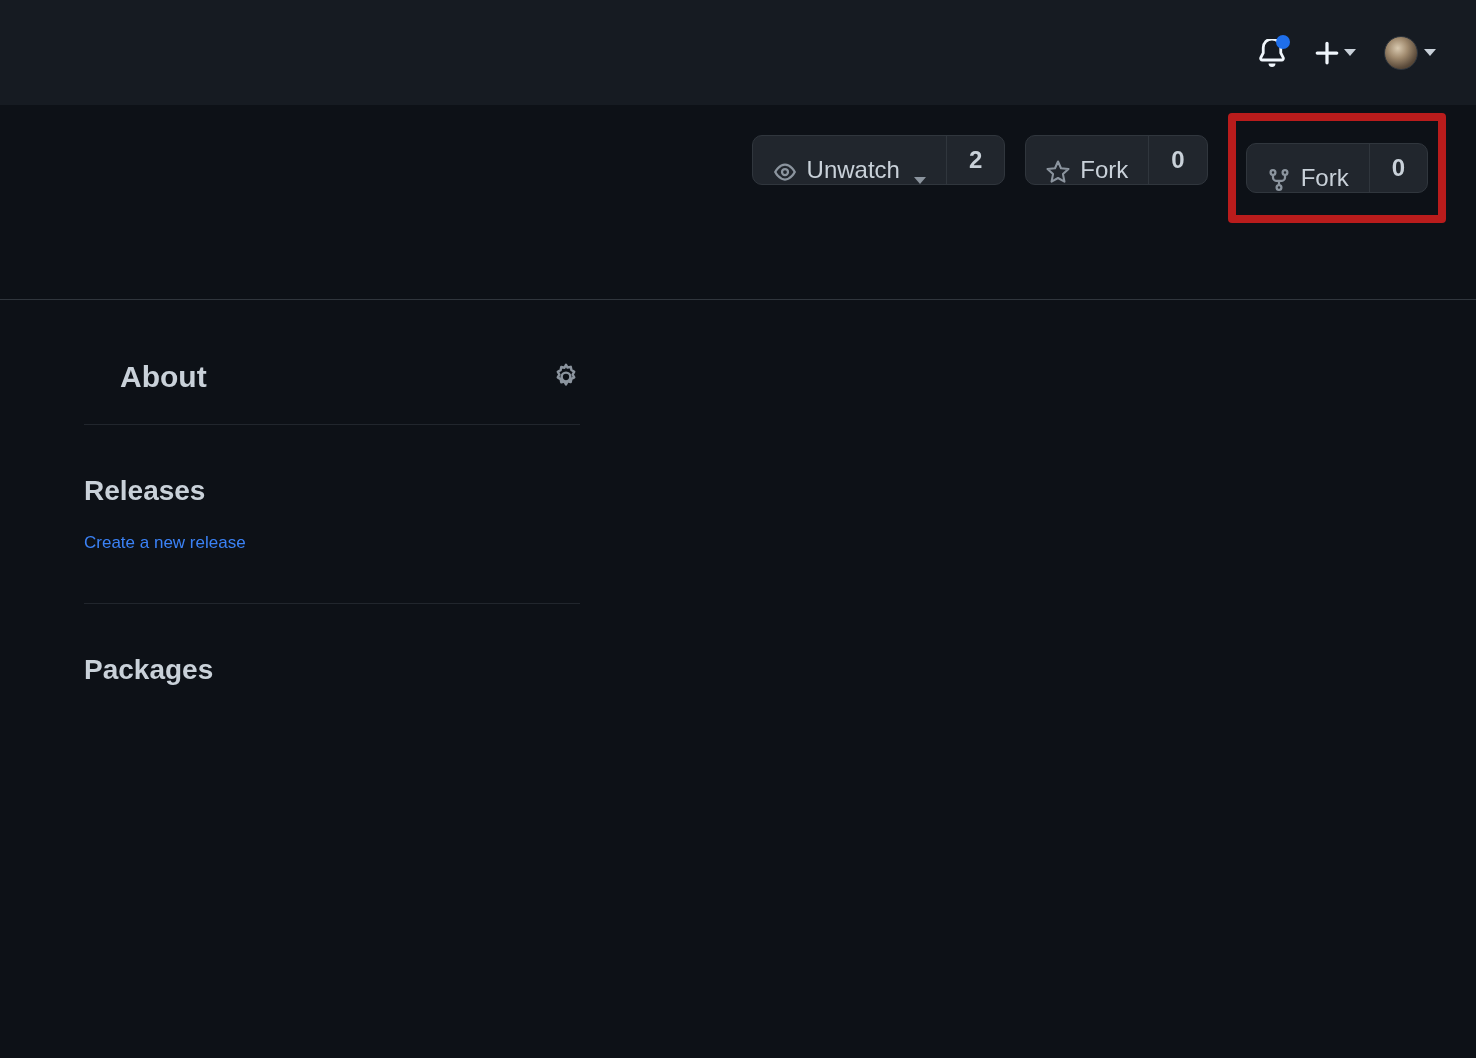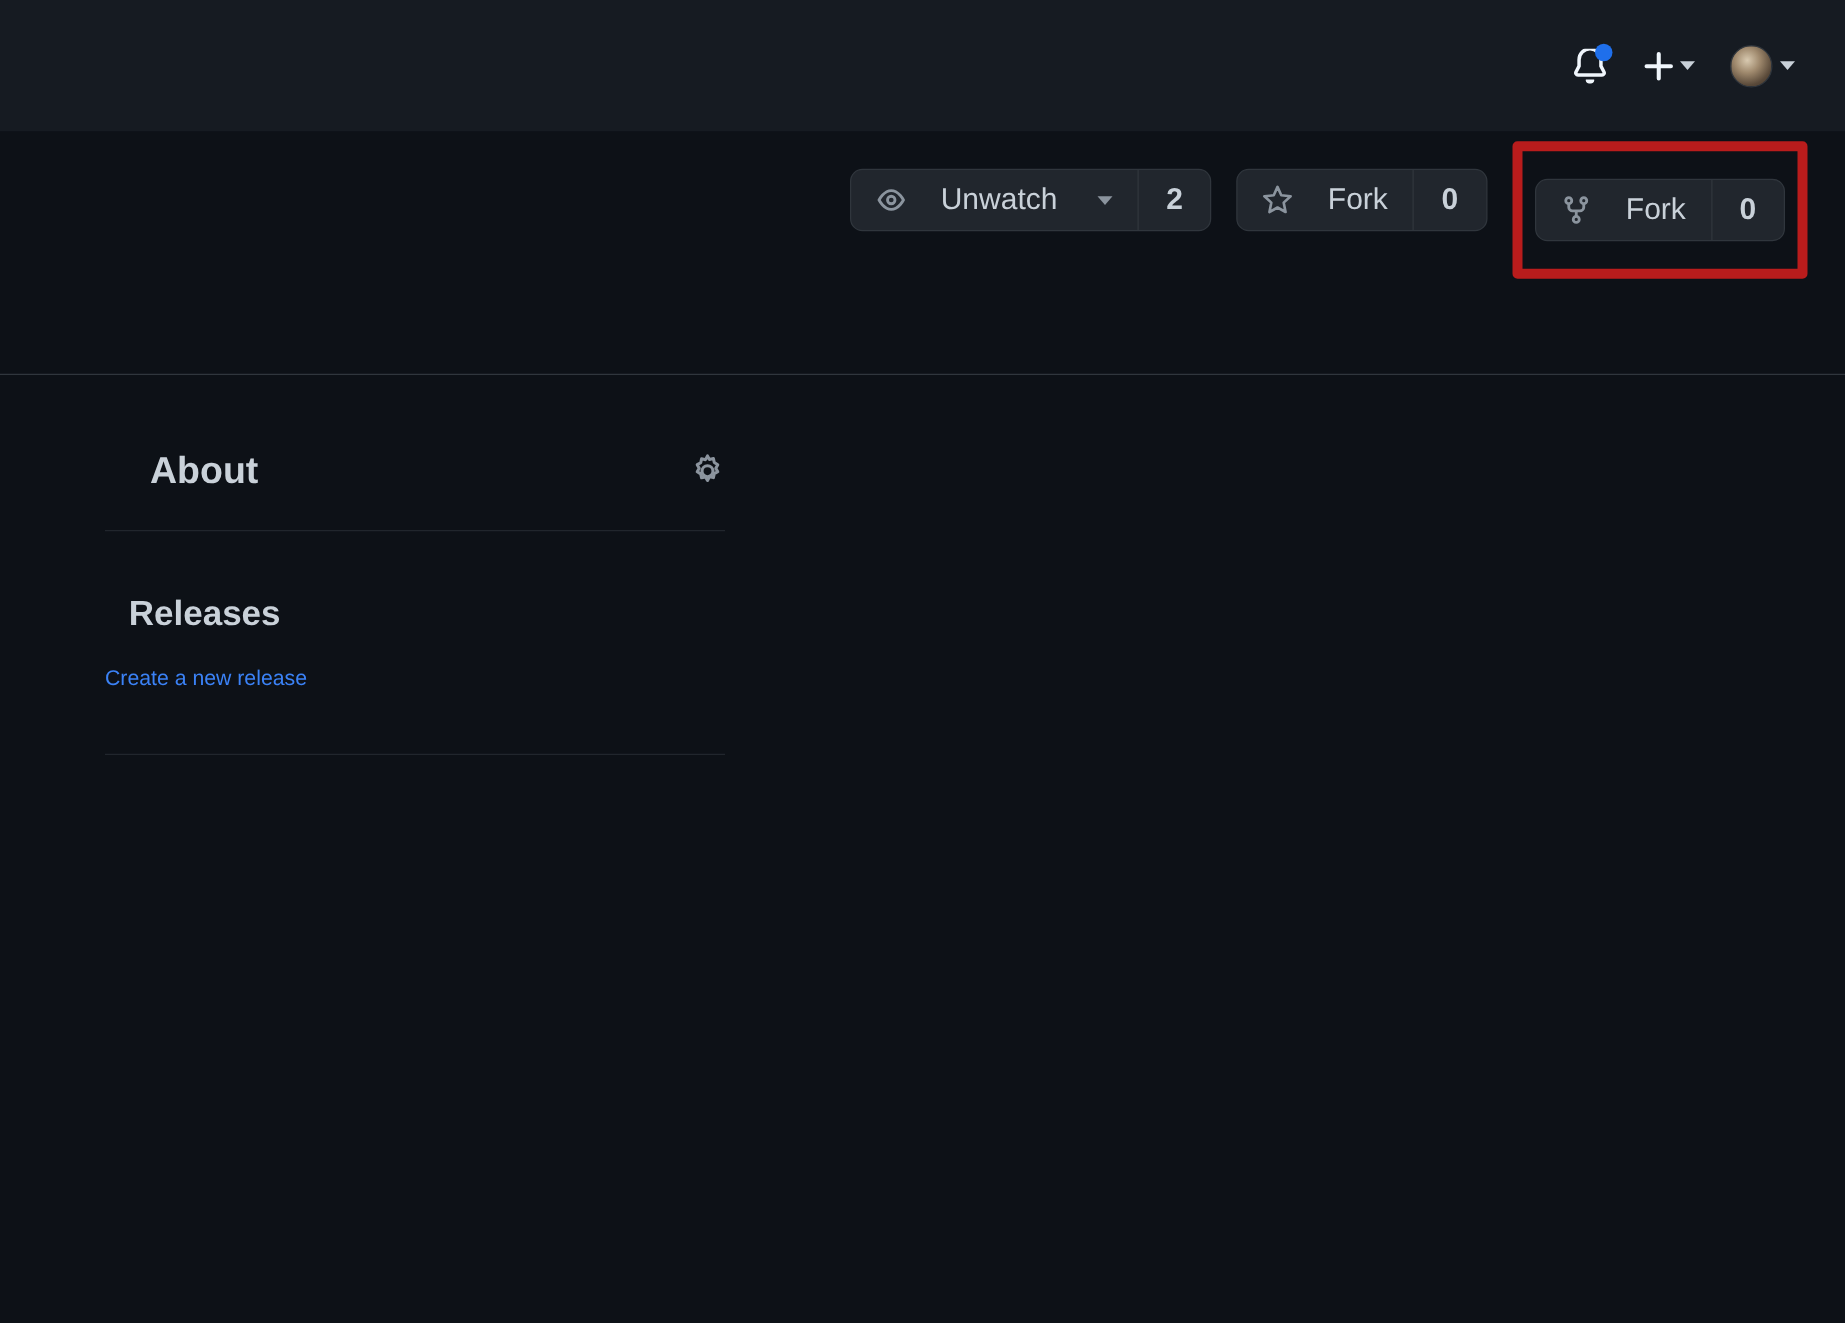--- a/index.html
+++ b/index.html
@@ -58,22 +58,22 @@
   .btn-group {
     display: flex;
     border: 1px solid #30363d;
     border-radius: 10px;
     overflow: hidden;
     background: #21262d;
     height: 50px;
   }
   .btn-main {
     display: flex;
-    align-items: center;
-    gap: 28px;
+    align-items: flex-end;
+    gap: 10px;
     padding: 0 20px;
     color: #c9d1d9;
     font-size: 24px;
     cursor: pointer;
     white-space: nowrap;
   }
   .btn-count {
     display: flex;
     align-items: center;
     justify-content: center;
@@ -113,21 +113,21 @@
   .about-title { font-size: 30px; font-weight: 600; color: #c9d1d9; }
   .gear { cursor: pointer; color: #8b949e; }
   .about-desc {
     font-size: 28px;
     font-style: italic;
     color: #8b949e;
     line-height: 1.45;
     margin-bottom: 70px;
   }
   .divider { border: none; border-top: 1px solid #21262d; margin-bottom: 50px; }
-  .section-title { font-size: 28px; font-weight: 600; color: #c9d1d9; margin-bottom: 26px; margin-left: 19px; }
+  .section-title { font-size: 28px; font-weight: 600; color: #c9d1d9; margin-bottom: 26px; }
   .muted-text { font-size: 24px; color: #8b949e; margin-bottom: 6px; }
   .link-text { font-size: 17px; color: #3b82f6; cursor: pointer; }
   .releases-block { margin-bottom: 50px; }
   svg { display: block; }
 </style>
 </head>
 <body>
 
 <div class="topbar">
   <div class="bell-wrap">
@@ -209,13 +209,14 @@
 
   <hr class="divider">
 
   <div class="releases-block">
     <div class="section-title">Releases</div>
     <div class="link-text">Create a new release</div>
   </div>
 
   <hr class="divider">
 
+  <div class="section-title">Packages</div>
 </div>
 
 </body></html>

